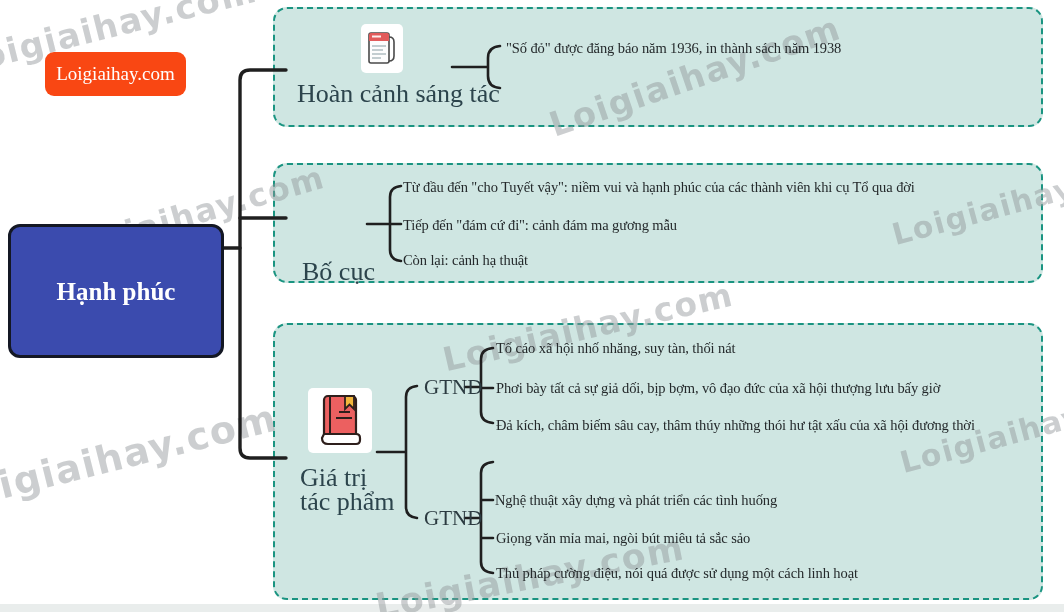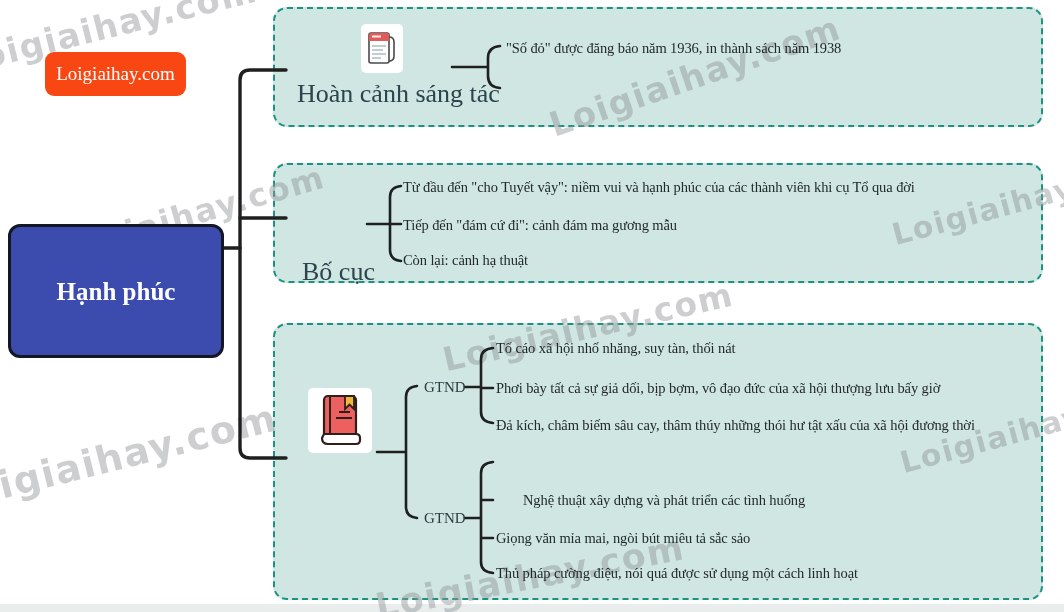--- a/index.html
+++ b/index.html
@@ -14,21 +14,21 @@
   #bottom-strip{position:absolute;left:0;top:604px;width:1064px;height:8px;background:#e9edec;z-index:2;}
   .wm{
     position:absolute;z-index:5;color:#8f9598;opacity:.45;white-space:nowrap;
     font-family:"DejaVu Sans",sans-serif;font-weight:bold;letter-spacing:1.5px;
   }
   #lines{position:absolute;left:0;top:0;z-index:8;}
   .txt{position:absolute;z-index:10;white-space:nowrap;}
   .item{font-size:14.5px;color:#24292b;transform:translateY(-50%);letter-spacing:-0.1px;}
   .node-label{font-size:26px;color:#2c444c;transform:translateY(-50%);}
   .two-line{line-height:24px;}
-  .gtnd{font-size:15px;color:#2c3b41;transform:translateY(-50%);}
+  .gtnd{font-size:21px;color:#2c3b41;transform:translateY(-50%);}
   #root-box{
     position:absolute;left:8px;top:191px;width:216px;height:134px;box-sizing:border-box;
     background:#3b4bae;border:3.4px solid #141824;border-radius:12px;z-index:10;
     display:flex;flex-direction:column;align-items:center;justify-content:center;
     color:#ffffff;font-size:25px;line-height:33px;font-weight:600;text-align:center;margin-top:33px;
   }
   #brand-badge{
     position:absolute;left:45px;top:52px;width:141px;height:44px;z-index:10;
     background:#f94713;border-radius:9px;display:flex;align-items:center;justify-content:center;
     color:#ffffff;font-size:19px;
@@ -104,24 +104,28 @@
   <div class="icon-tile" style="left:308px;top:388px;width:64px;height:65px;">
     <svg width="54" height="57" viewBox="0 0 54 57">
       <rect x="11" y="4" width="32" height="42" rx="4" fill="#ec6060" stroke="#2e1f1c" stroke-width="2.2"></rect>
       <line x1="17" y1="5" x2="17" y2="45" stroke="#2e1f1c" stroke-width="2"></line>
       <path d="M32,4 h9 v13 l-4.5,-4.5 l-4.5,4.5 z" fill="#f2b63c" stroke="#2e1f1c" stroke-width="1.8"></path>
       <line x1="26" y1="20" x2="37" y2="20" stroke="#2e1f1c" stroke-width="2"></line>
       <line x1="23" y1="26" x2="39" y2="26" stroke="#2e1f1c" stroke-width="2"></line>
       <path d="M11,42 h32 q4,0 4,4 v2 q0,4 -4,4 h-28 q-6,0 -6,-6 z" fill="#ffffff" stroke="#2e1f1c" stroke-width="2.2"></path>
     </svg>
   </div>
+  <span class="txt node-label two-line" style="left:300px;top:490px;">
+    <span style="display:block;">Giá trị</span>
+    <span style="display:block;">tác phẩm</span>
+  </span>
 
   <span class="txt gtnd" style="left:424px;top:387px;">GTND</span>
   <span class="txt item" style="left:496px;top:348px;">Tố cáo xã hội nhố nhăng, suy tàn, thối nát</span>
   <span class="txt item" style="left:496px;top:388px;font-family:Liberation Serif, serif;">Phơi bày tất cả sự giả dối, bịp bợm, vô đạo đức của xã hội thượng lưu bấy giờ</span>
   <span class="txt item" style="left:496px;top:425px;text-align:right;">Đả kích, châm biếm sâu cay, thâm thúy những thói hư tật xấu của xã hội đương thời</span>
 
   <span class="txt gtnd" style="left:424px;top:518px;">GTND</span>
-  <span class="txt item" style="left:523px;top:500px;">Nghệ thuật xây dựng và phát triển các tình huống</span>
+  <span class="txt item" style="left:495px;top:500px;">Nghệ thuật xây dựng và phát triển các tình huống</span>
   <span class="txt item" style="left:496px;top:538px;">Giọng văn mỉa mai, ngòi bút miêu tả sắc sảo</span>
   <span class="txt item" style="left:496px;top:573px;">Thủ pháp cường điệu, nói quá được sử dụng một cách linh hoạt</span>
 
 </div>
 
 </body></html>

